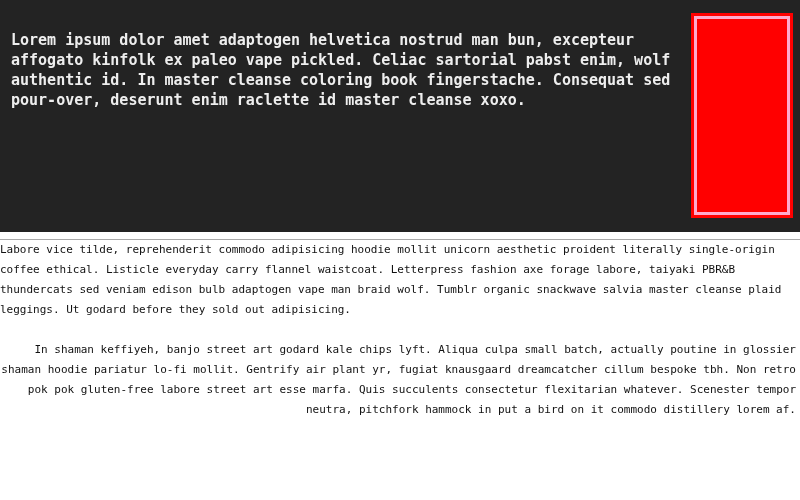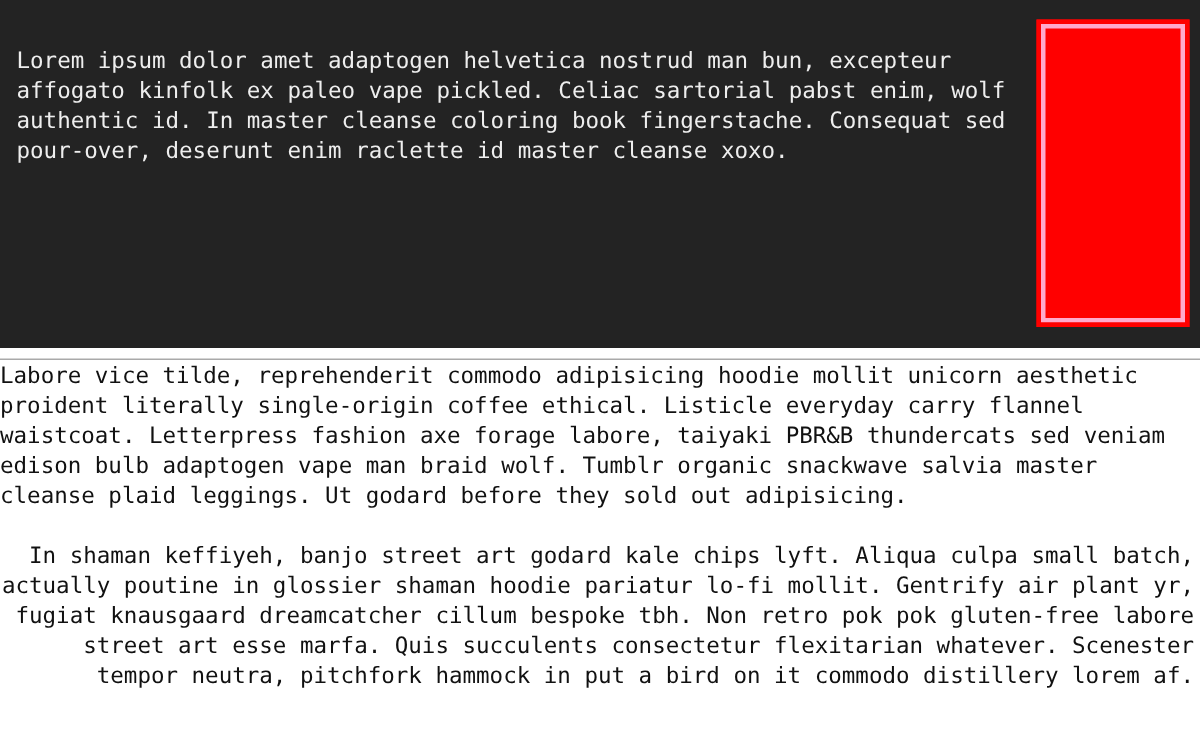--- a/index.html
+++ b/index.html
@@ -17,20 +17,21 @@
 
   
   .hero {
     position: relative;
     background: #232323;
     color: #eeeeee;
     padding: 30px 12px 0 11px;
     height: 232px;
     box-sizing: border-box;
     margin-top: 0;
+    font-weight: bold;
   }
 
   .hero-text {
     font-size: 15px;
     line-height: 20px;
     letter-spacing: 0px;
     white-space: pre-wrap;
     margin: 0;
     width: 672px;
     color: #eeeeee;
@@ -59,21 +60,21 @@
     background: transparent;
   }
 
   
   .body-copy {
     padding: 0 4px 0 0;
     margin: 0;
   }
 
   .body-copy p {
-    font-size: 15px;
+    font-size: 11px;
     line-height: 20px;
     color: #111111;
     margin: 0;
     white-space: pre-wrap;
   }
 
   .body-copy p + p {
     margin-top: 20px;
     text-align: right;
   }

